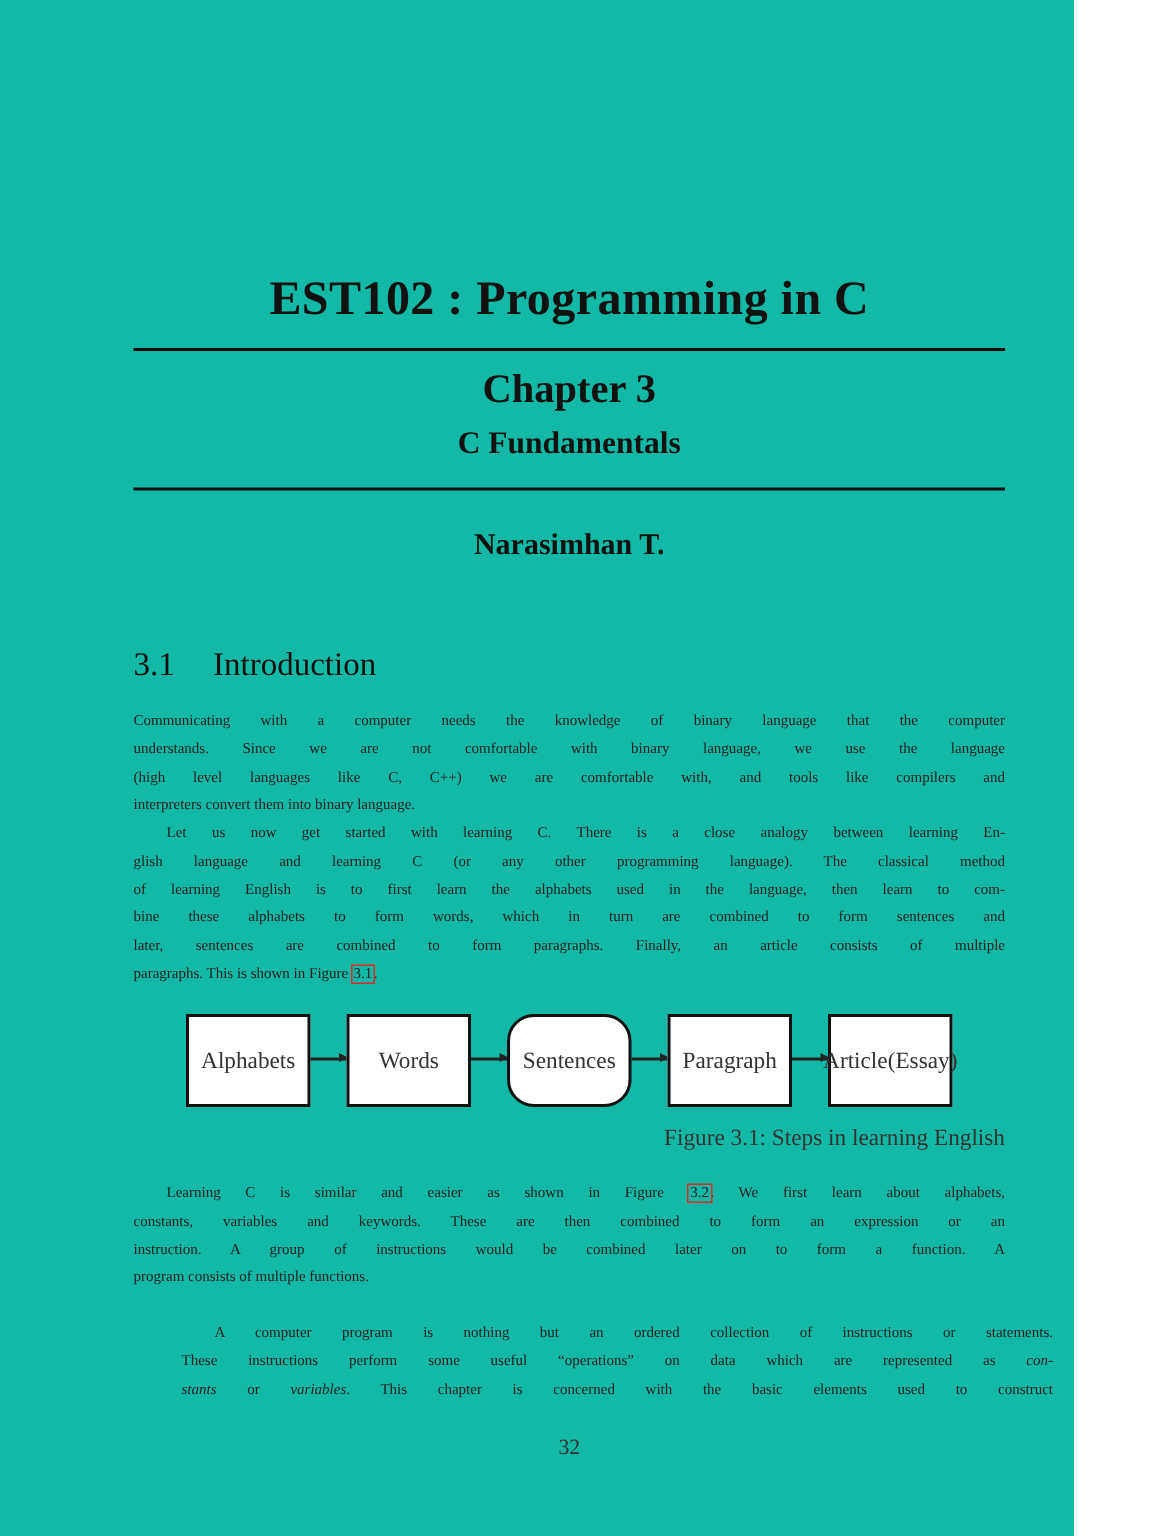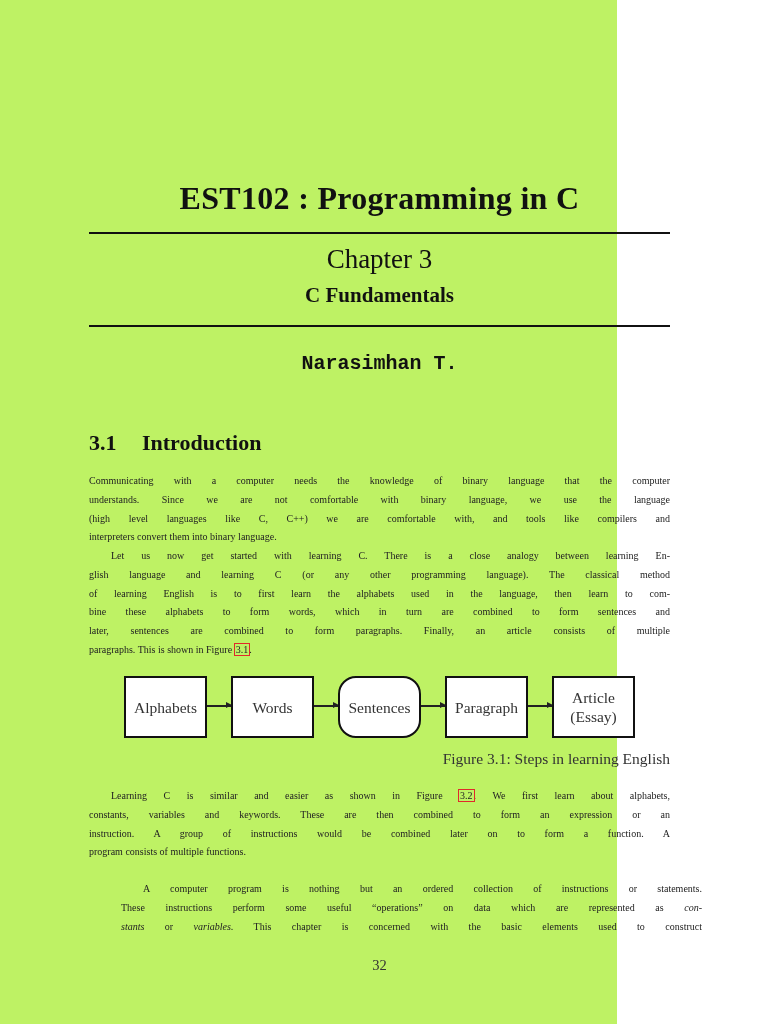--- a/index.html
+++ b/index.html
@@ -1,44 +1,44 @@
 <!DOCTYPE html>
 <html><head>
   <meta charset="utf-8">
   <style>
     html, body { margin: 0; padding: 0; background: #ffffff; }
     body {
       width: 768px; height: 1024px; position: relative; overflow: hidden;
       font-family: "DejaVu Serif", "Liberation Serif", serif;
       color: #1a1a1a;
     }
-    .page { position: absolute; left: 0; top: 0; width: 617px; height: 1024px; background: #bef264; }
+    .page { position: absolute; left: 0; top: 0; width: 716px; height: 1024px; background: #14b8a6; }
     .abs { position: absolute; }
 
     .doc-title {
       left: 89px; width: 581px; top: 180px; text-align: center;
       font-family: "Liberation Serif", serif; font-weight: bold; font-size: 32px; letter-spacing: 0.3px;
       color: #111;
     }
     .rule { left: 89px; width: 581px; height: 2px; background: #111; }
     .chapter-label {
       left: 89px; width: 581px; top: 244px; text-align: center;
-      font-family: "Liberation Serif", serif; font-size: 27px; font-weight: normal; color: #111;
+      font-family: "Liberation Serif", serif; font-size: 27px; font-weight: bold; color: #111;
     }
     .chapter-name {
       left: 89px; width: 581px; top: 283px; text-align: center;
       font-family: "Liberation Serif", serif; font-size: 21px; font-weight: bold; color: #111;
     }
     .author {
       left: 89px; width: 581px; top: 352px; text-align: center;
-      font-family: Liberation Mono, monospace; font-size: 20px; font-weight: bold; color: #111;
+      font-family: Liberation Serif, serif; font-size: 20px; font-weight: bold; color: #111;
     }
     .section-heading {
       left: 89px; top: 430px;
-      font-family: "Liberation Serif", serif; font-size: 22px; font-weight: bold; color: #111;
+      font-family: "Liberation Serif", serif; font-size: 22px; font-weight: normal; color: #111;
     }
     .section-heading .num { display: inline-block; width: 53px; }
 
     .para {
       left: 89px; width: 581px;
       font-family: "Liberation Serif", serif; font-size: 10px; line-height: 18.8px;
       text-align: justify; color: #222;
     }
     .para .line { display: block; white-space: nowrap; text-align-last: justify; text-align: justify; }
     .para .line.last { text-align-last: left; }
@@ -112,21 +112,21 @@
       </div>
     <div class="farrow" style="left:225px; width:24px;"></div>
     <div class="fbox" style="left:249px;border-radius:18px;">
         <span>Sentences</span>
       </div>
     <div class="farrow" style="left:332px; width:24px;"></div>
     <div class="fbox" style="left:356px;text-align:center;">
         <span>Paragraph</span>
       </div>
     <div class="farrow" style="left:439px; width:24px;"></div>
-    <div class="fbox" style="left:463px; flex-direction:column;">
+    <div class="fbox" style="left:463px; flex-direction:row;">
       <span>Article</span>
       <span>(Essay)</span>
     </div>
   </div>
   <div class="abs caption">Figure 3.1: Steps in learning English</div>
 
   <div class="abs para" style="top:787px;">
     <span class="line indent"><span>Learning C is similar and easier as shown in Figure </span><span class="ref">3.2</span><span>. We first learn about alphabets,</span></span>
     <span class="line">constants, variables and keywords.  These are then combined to form an expression or an</span>
     <span class="line">instruction.  A group of instructions would be combined later on to form a function.  A</span>

